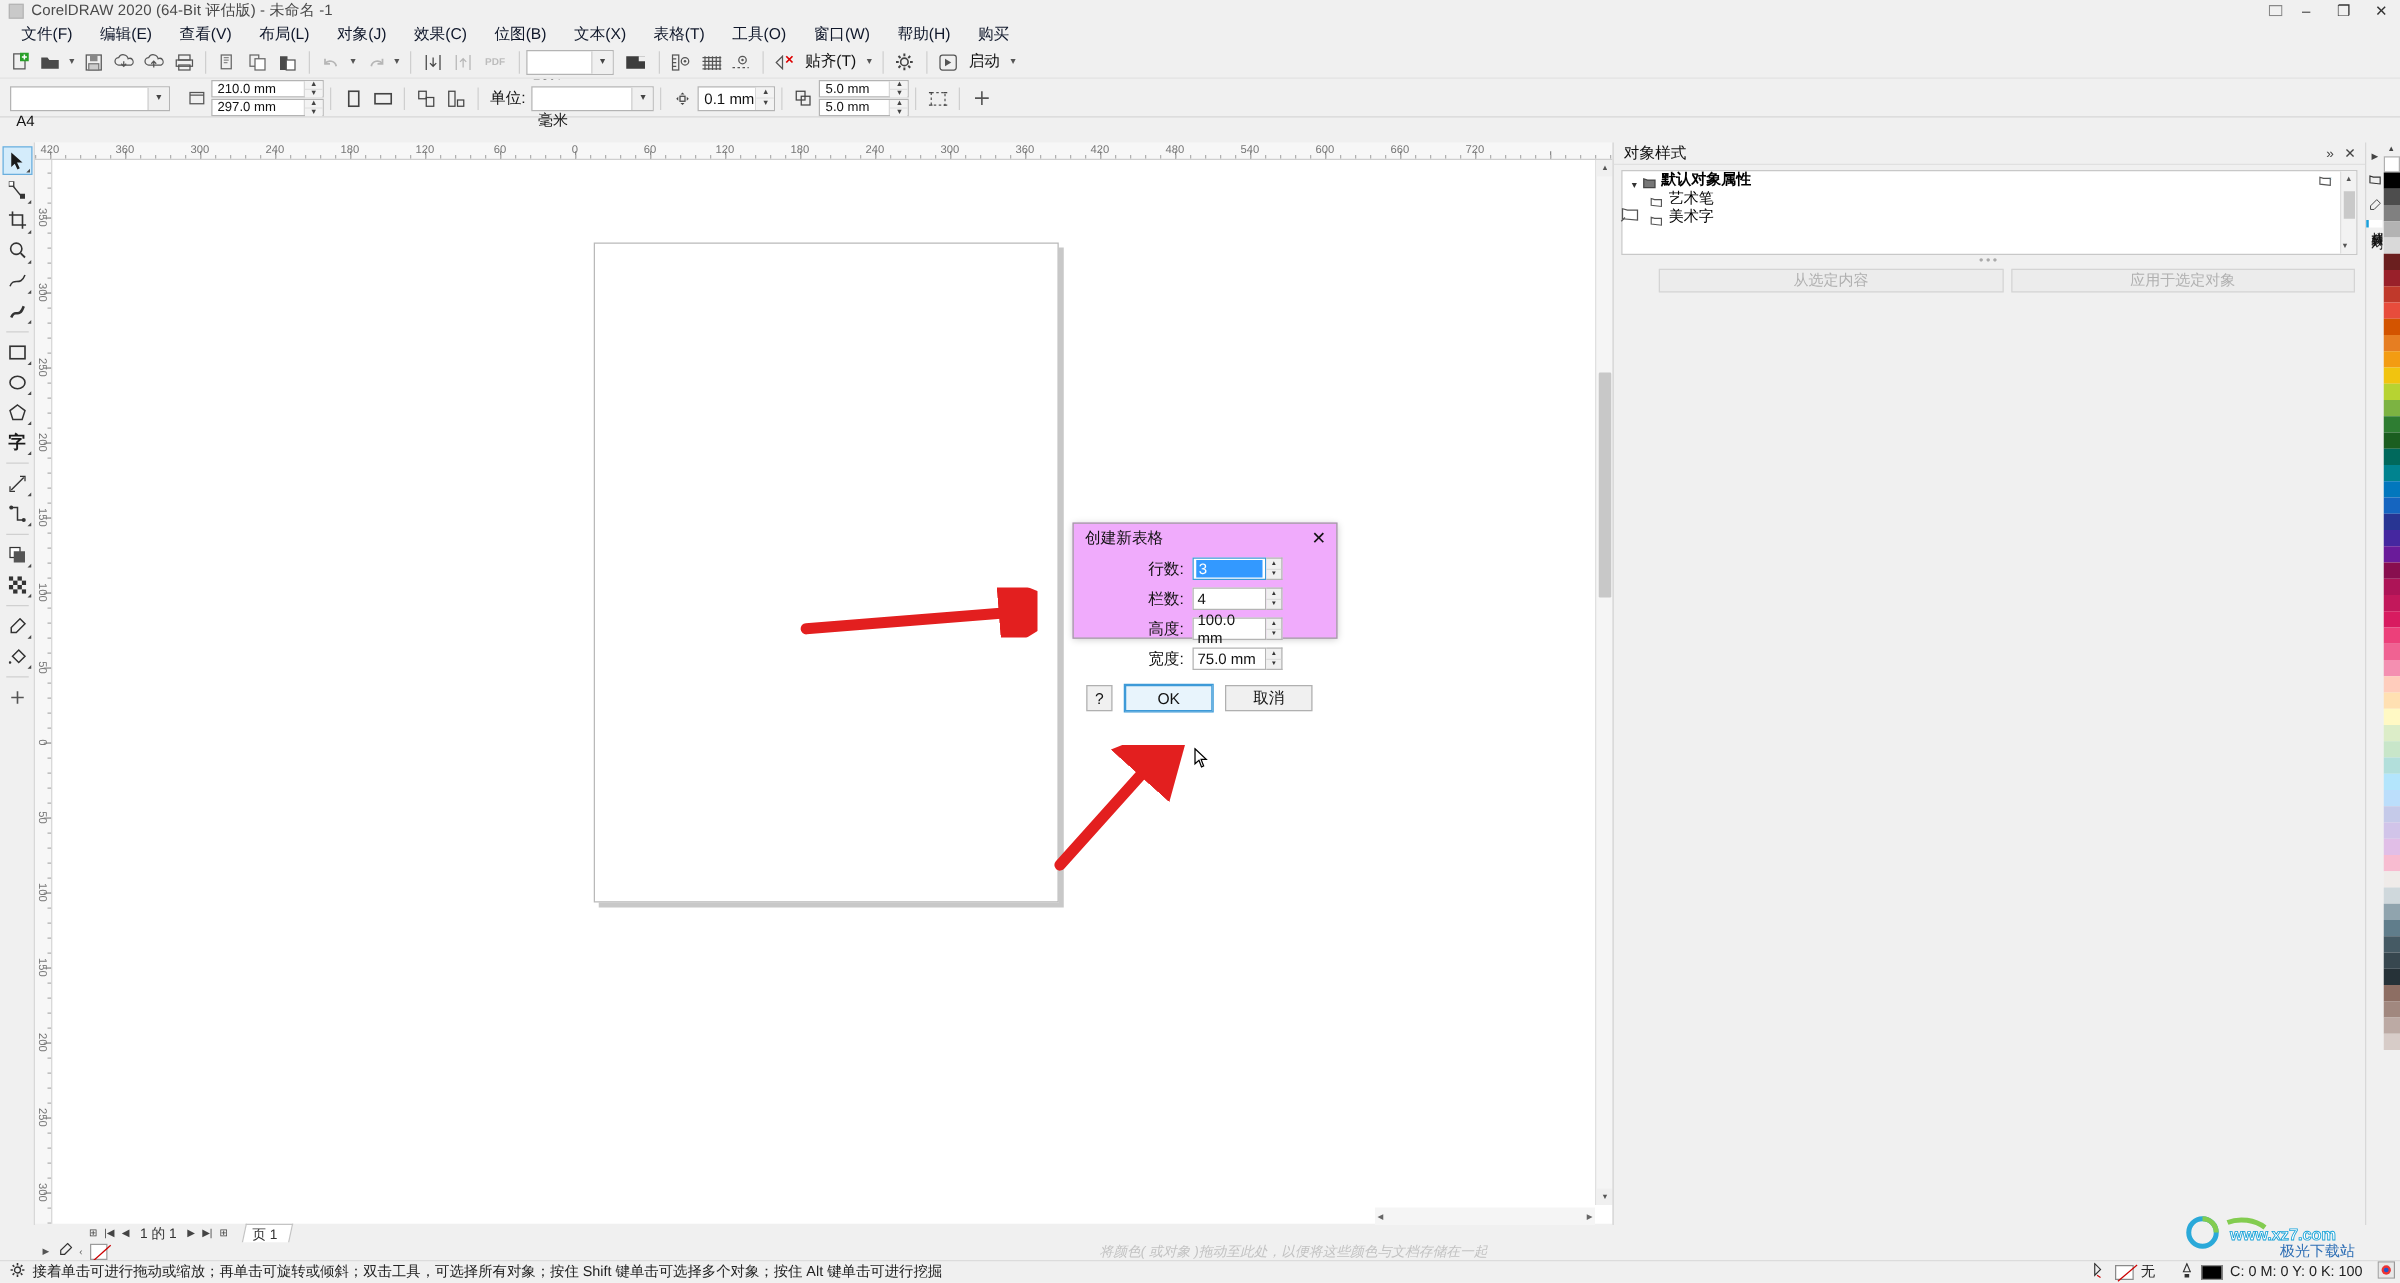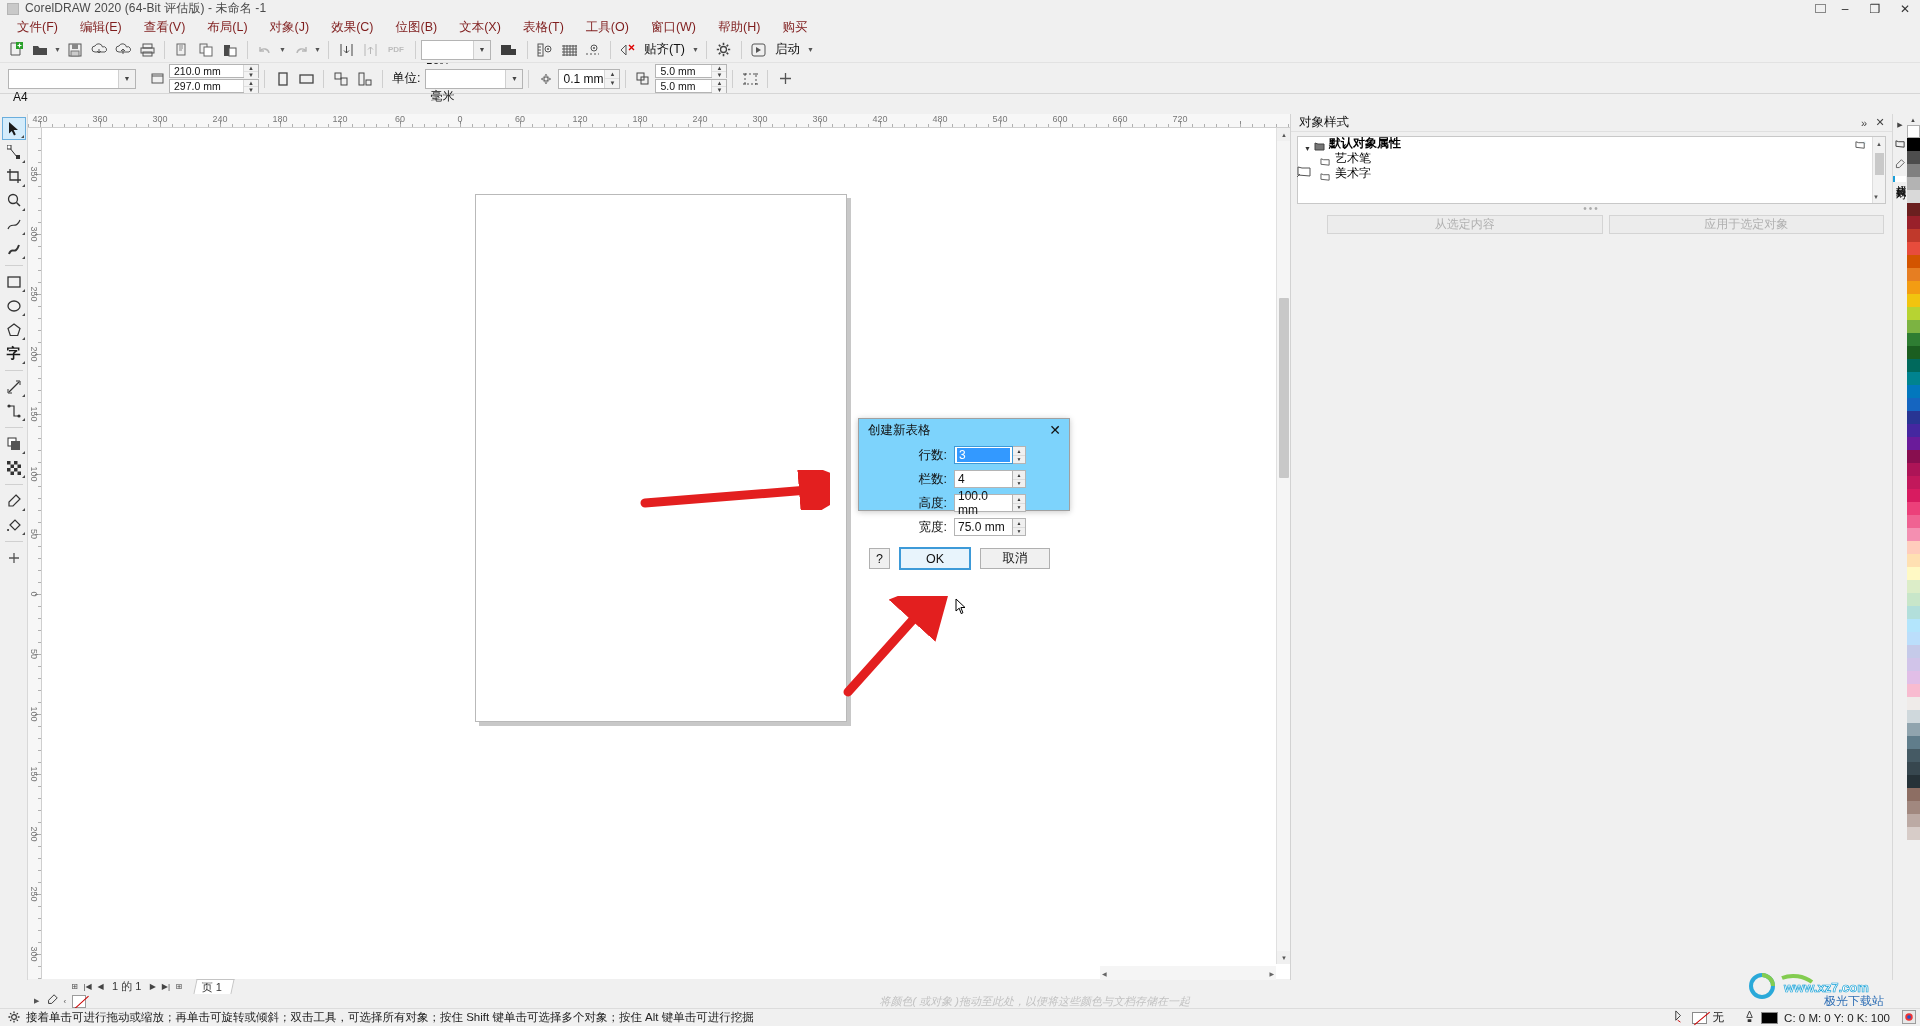--- a/index.html
+++ b/index.html
@@ -30,21 +30,21 @@
      font-size: 11px; color: #555; }
   .tb-right .winbtn { width: 30px; height: 17px; display: flex; align-items: center; justify-content: center;
      font-size: 12px; color: #333; }
 
   
   .menubar {
     position: absolute; left: 0; top: 17px; width: 1920px; height: 20px;
     background: #f0f0f0; display: flex; align-items: center; padding-left: 6px;
   }
   .menubar .mi {
-    padding: 2px 11px; font-size: 12.5px; color: #7f1d1d; white-space: nowrap; cursor: default;
+    padding: 2px 11px; font-size: 12.5px; color: #0f172a; white-space: nowrap; cursor: default;
   }
 
   
   .toolbar1 {
     position: absolute; left: 0; top: 37px; width: 1920px; height: 26px;
     background: #f0f0f0; display: flex; align-items: center; padding-left: 4px;
     border-bottom: 1px solid #e2e2e2;
   }
   
   .toolbar2 {
@@ -269,21 +269,21 @@
     background: #f0f0f0; display: flex; flex-direction: column; align-items: center;
   }
   .colorpal .pbtn { width: 13px; height: 11px; display:flex;align-items:center;justify-content:center;
      font-size: 6px; color: #444; }
   .cs { width: 13px; height: 13px; border: none; }
   .cs.white { border: 1px solid #b0b0b0; }
 
   
   .dlg {
     position: absolute; left: 858px; top: 418px; width: 212px; height: 93px;
-    background: #7dd3fc; border: 1px solid #a0a0a0;
+    background: #f0abfc; border: 1px solid #a0a0a0;
     box-shadow: 0 1px 6px rgba(0,0,0,.22);
   }
   .dlg-title {
     height: 22px; display: flex; align-items: center; padding: 0 2px 0 9px;
     font-size: 12.5px; color: #111;
   }
   .dlg-title .sp { flex: 1; }
   .dlg-close {
     width: 24px; height: 20px; display: flex; align-items: center; justify-content: center;
     font-size: 14px; color: #111; font-weight: 300;

